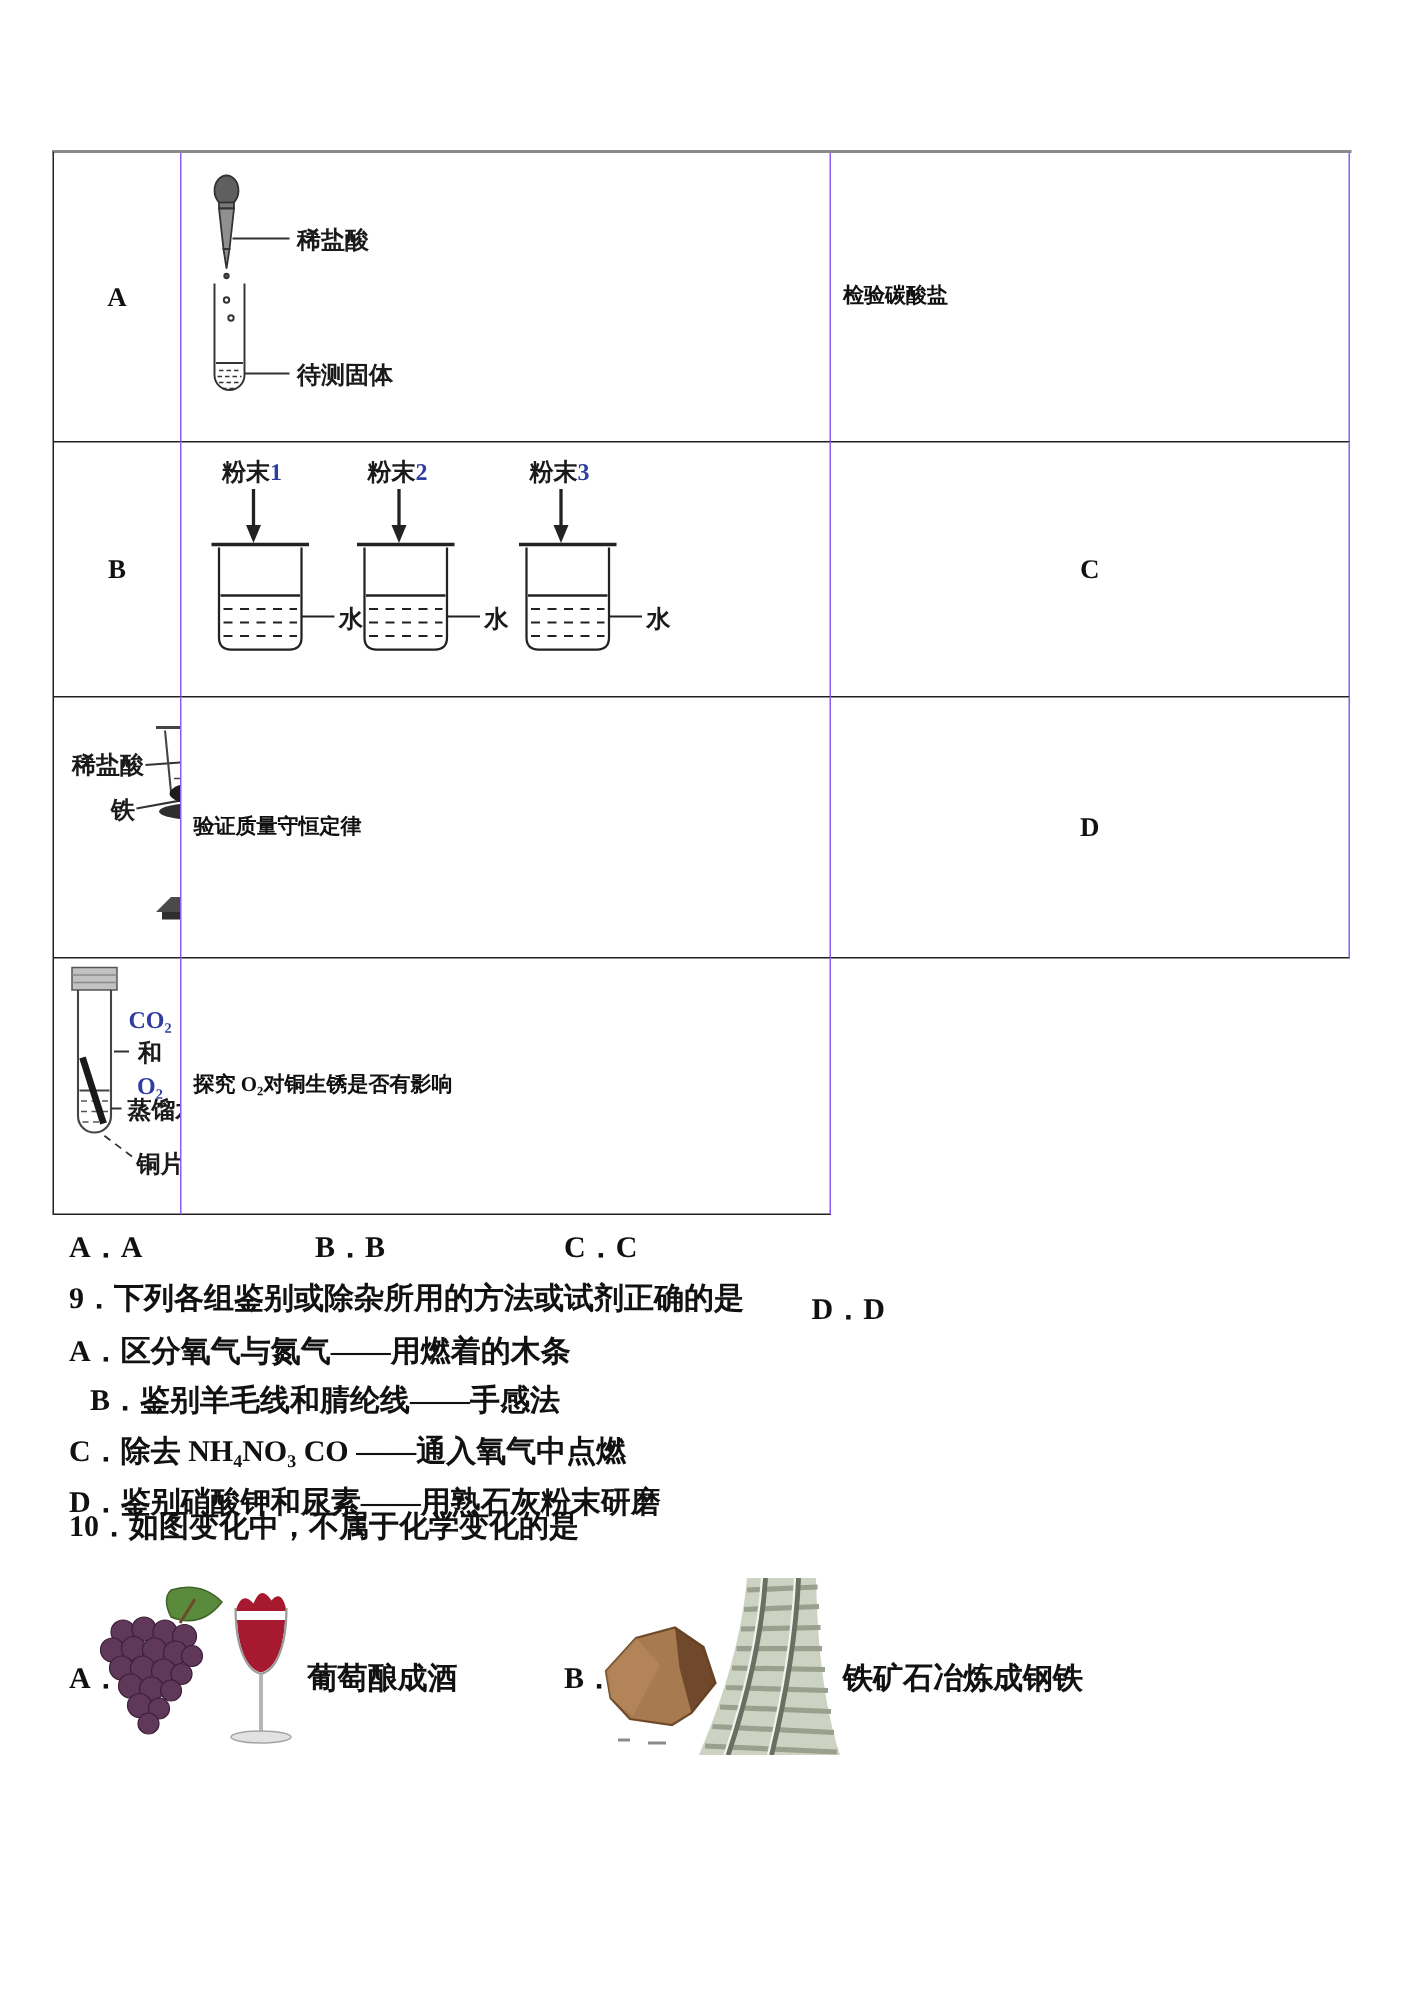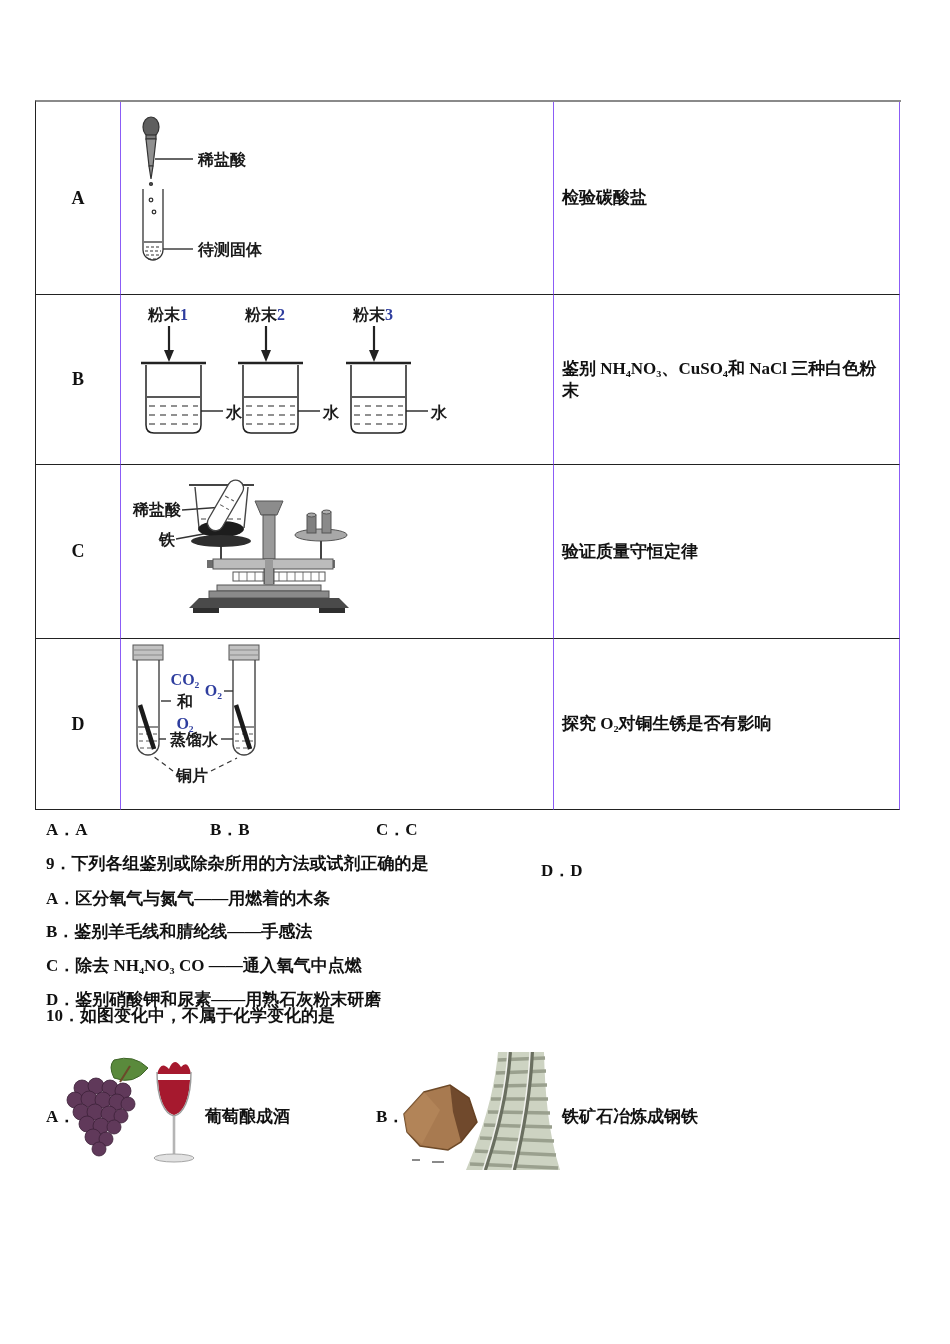--- a/index.html
+++ b/index.html
@@ -12,24 +12,24 @@
   
   .qtable {
     position:absolute; left:35px; top:100px; width:866px; height:710px;
     display:grid;
     grid-template-columns:85px 433px 346px;
     grid-template-rows:193px 170px 174px 171px;
     border-top:2px solid #8a8a8a; border-left:1px solid #222;
   }
   .cell { border-right:1px solid #8b5cf6; border-bottom:1px solid #222; position:relative; overflow:hidden; }
   .cell-letter { display:flex; align-items:center; justify-content:center; font-size:18px; }
-  .cell-desc   { display:flex; align-items:center; padding:4px 18px 4px 8px; font-size:17px; line-height:1.25; }
+  .cell-desc   { display:flex; align-items:center; padding:4px 18px 4px 8px; font-size:14px; line-height:1.25; }
   .cell-diagram svg { position:absolute; left:0; top:0; }
   
-  .line { position:absolute; font-size:17px; white-space:nowrap; }
+  .line { position:absolute; font-size:20px; white-space:nowrap; }
   
   text { font-family:"Liberation Serif","DejaVu Serif",serif; font-weight:bold; fill:#1a1a1a; }
   .blue { fill:#2e3d9e; }
 </style>
 </head>
 <body>
 
 <div class="qtable">
 
   <div class="cell cell-letter">
@@ -120,23 +120,20 @@
             <line x1="28" y1="111" x2="77" y2="111"></line>
             <line x1="28" y1="120" x2="77" y2="120"></line>
             <line x1="28" y1="129" x2="77" y2="129"></line>
           </g>
         </g>
         <line x1="80" y1="116" x2="102" y2="116" stroke="#222" stroke-width="1.4"></line>
         <text x="105" y="123" font-size="16">水</text>
       </g>
     </svg>
   </div>
-  <div class="cell cell-desc">
-      <span>鉴别 NH₄NO₃、CuSO₄和 NaCl 三种白色粉末</span>
-    </div>
 
   <div class="cell cell-letter">
       <span>C</span>
     </div>
   <div class="cell cell-diagram">
     <svg width="433" height="174" viewBox="0 0 433 174">
       <text x="12" y="50" font-size="16">稀盐酸</text>
       <line x1="61" y1="45" x2="103" y2="42" stroke="#333" stroke-width="1.4"></line>
       <text x="38" y="80" font-size="16">铁</text>
       <line x1="55" y1="74" x2="88" y2="68" stroke="#333" stroke-width="1.4"></line>
@@ -249,21 +246,21 @@
     </div>
 </div>
 
 <div class="line" style="left:46px; top:818px;">A．A</div>
 <div class="line" style="left:210px; top:818px;">B．B</div>
 <div class="line" style="left:376px; top:818px;text-align:right;">C．C</div>
 <div class="line" style="left:541px; top:818px;margin-top:41px;">D．D</div>
 
 <div class="line" style="left:46px; top:852px;">9．下列各组鉴别或除杂所用的方法或试剂正确的是</div>
 <div class="line" style="left:46px; top:887px;">A．区分氧气与氮气——用燃着的木条</div>
-<div class="line" style="left:46px; top:920px;text-align:center;">B．鉴别羊毛线和腈纶线——手感法</div>
+<div class="line" style="left:60px; top:920px;text-align:center;">B．鉴别羊毛线和腈纶线——手感法</div>
 <div class="line" style="left:46px; top:954px;">C．除去 NH₄NO₃ CO ——通入氧气中点燃</div>
 <div class="line" style="left:46px; top:988px;">D．鉴别硝酸钾和尿素——用熟石灰粉末研磨</div>
 
 <div class="line" style="left:46px; top:1004px;">10．如图变化中，不属于化学变化的是</div>
 
 <div class="line" style="left:46px; top:1105px;">A．</div>
 <svg style="position:absolute; left:62px; top:1056px;" width="150" height="112" viewBox="0 0 150 112">
   <g>
     <path d="M52,4 Q72,-2 86,12 Q72,30 52,22 Q46,10 52,4" fill="#5a8a3c" stroke="#3e6428" stroke-width="1"></path>
     <path d="M68,10 L58,26" stroke="#6b4a2a" stroke-width="2" fill="none"></path>

